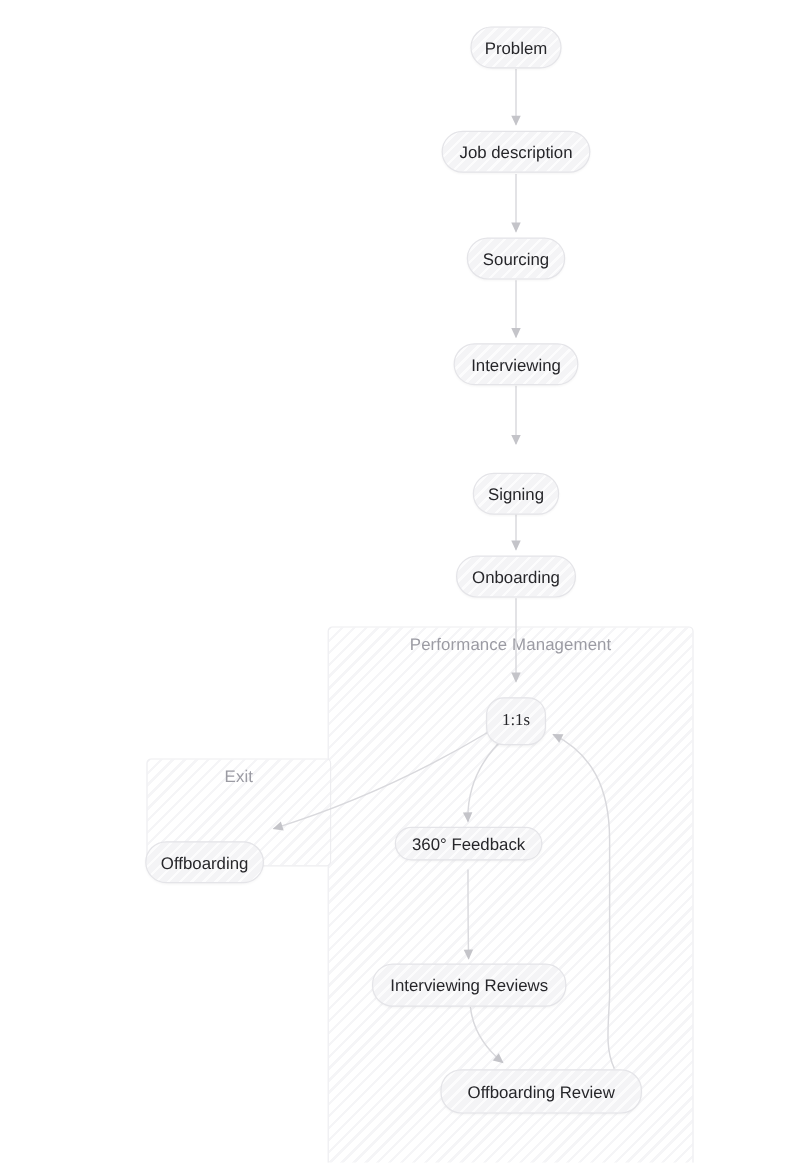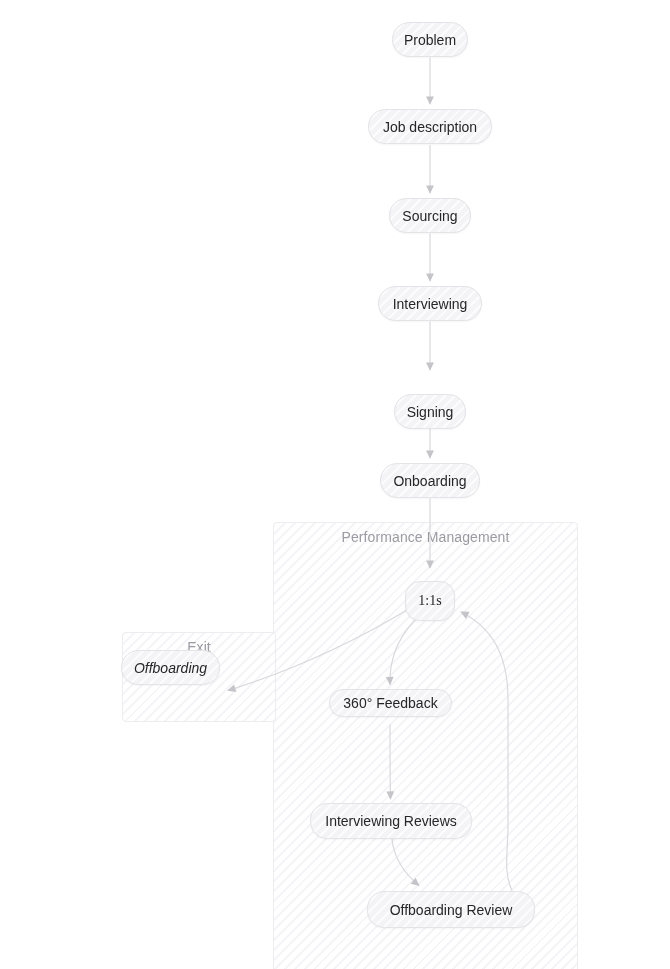--- a/index.html
+++ b/index.html
@@ -131,17 +131,17 @@
   </div>
 
   <div class="node" style="left:310px; top:803px; width:162px; height:36px;">
     <span>Interviewing Reviews</span>
   </div>
 
   <div class="node" style="left:367px; top:891px; width:168px; height:37px;">
     <span>Offboarding Review</span>
   </div>
 
-  <div class="node" style="left:121px; top:650px; width:99px; height:35px;font-style:italic;">
+  <div class="node" style="left:121px; top:701px; width:99px; height:35px;">
     <span>Offboarding</span>
   </div>
 
 </div>
 
 </body></html>

